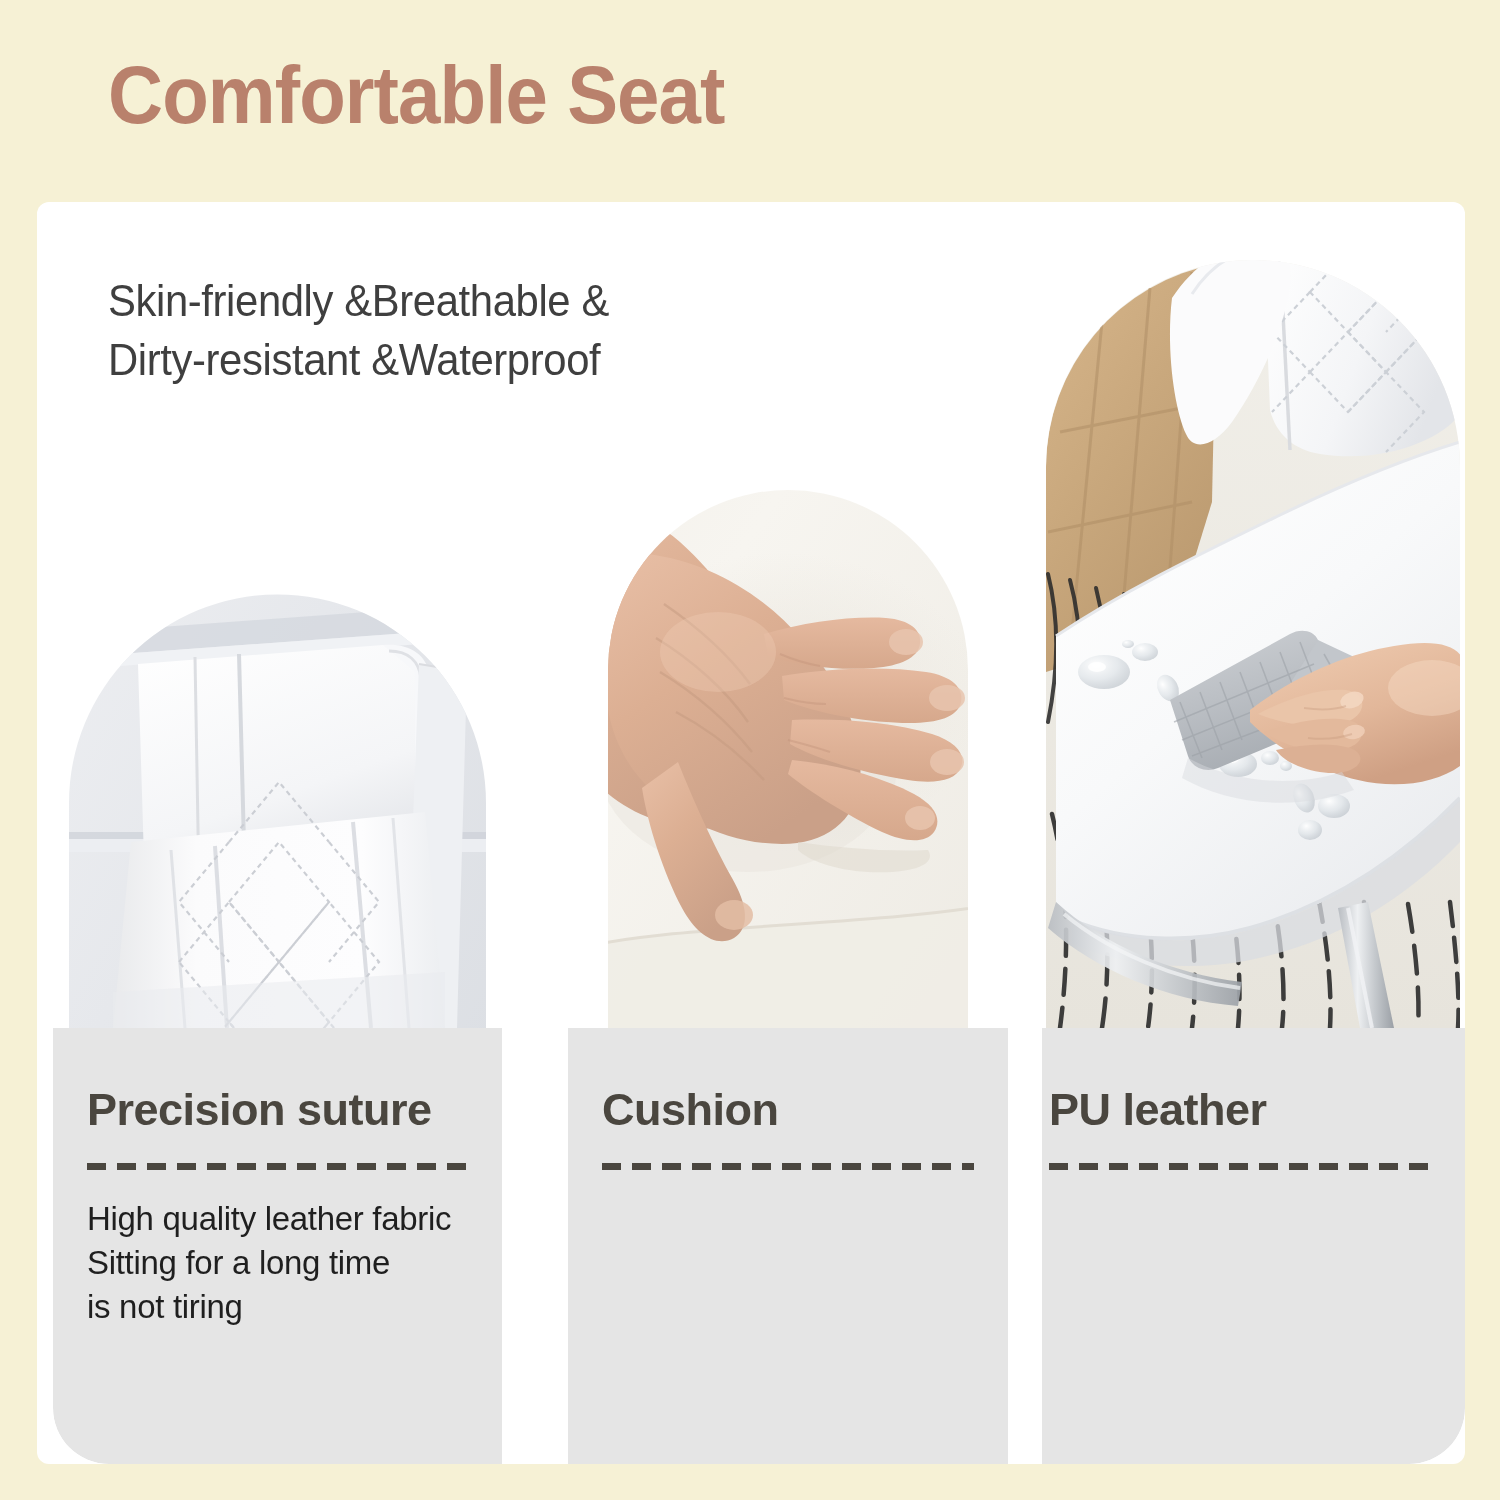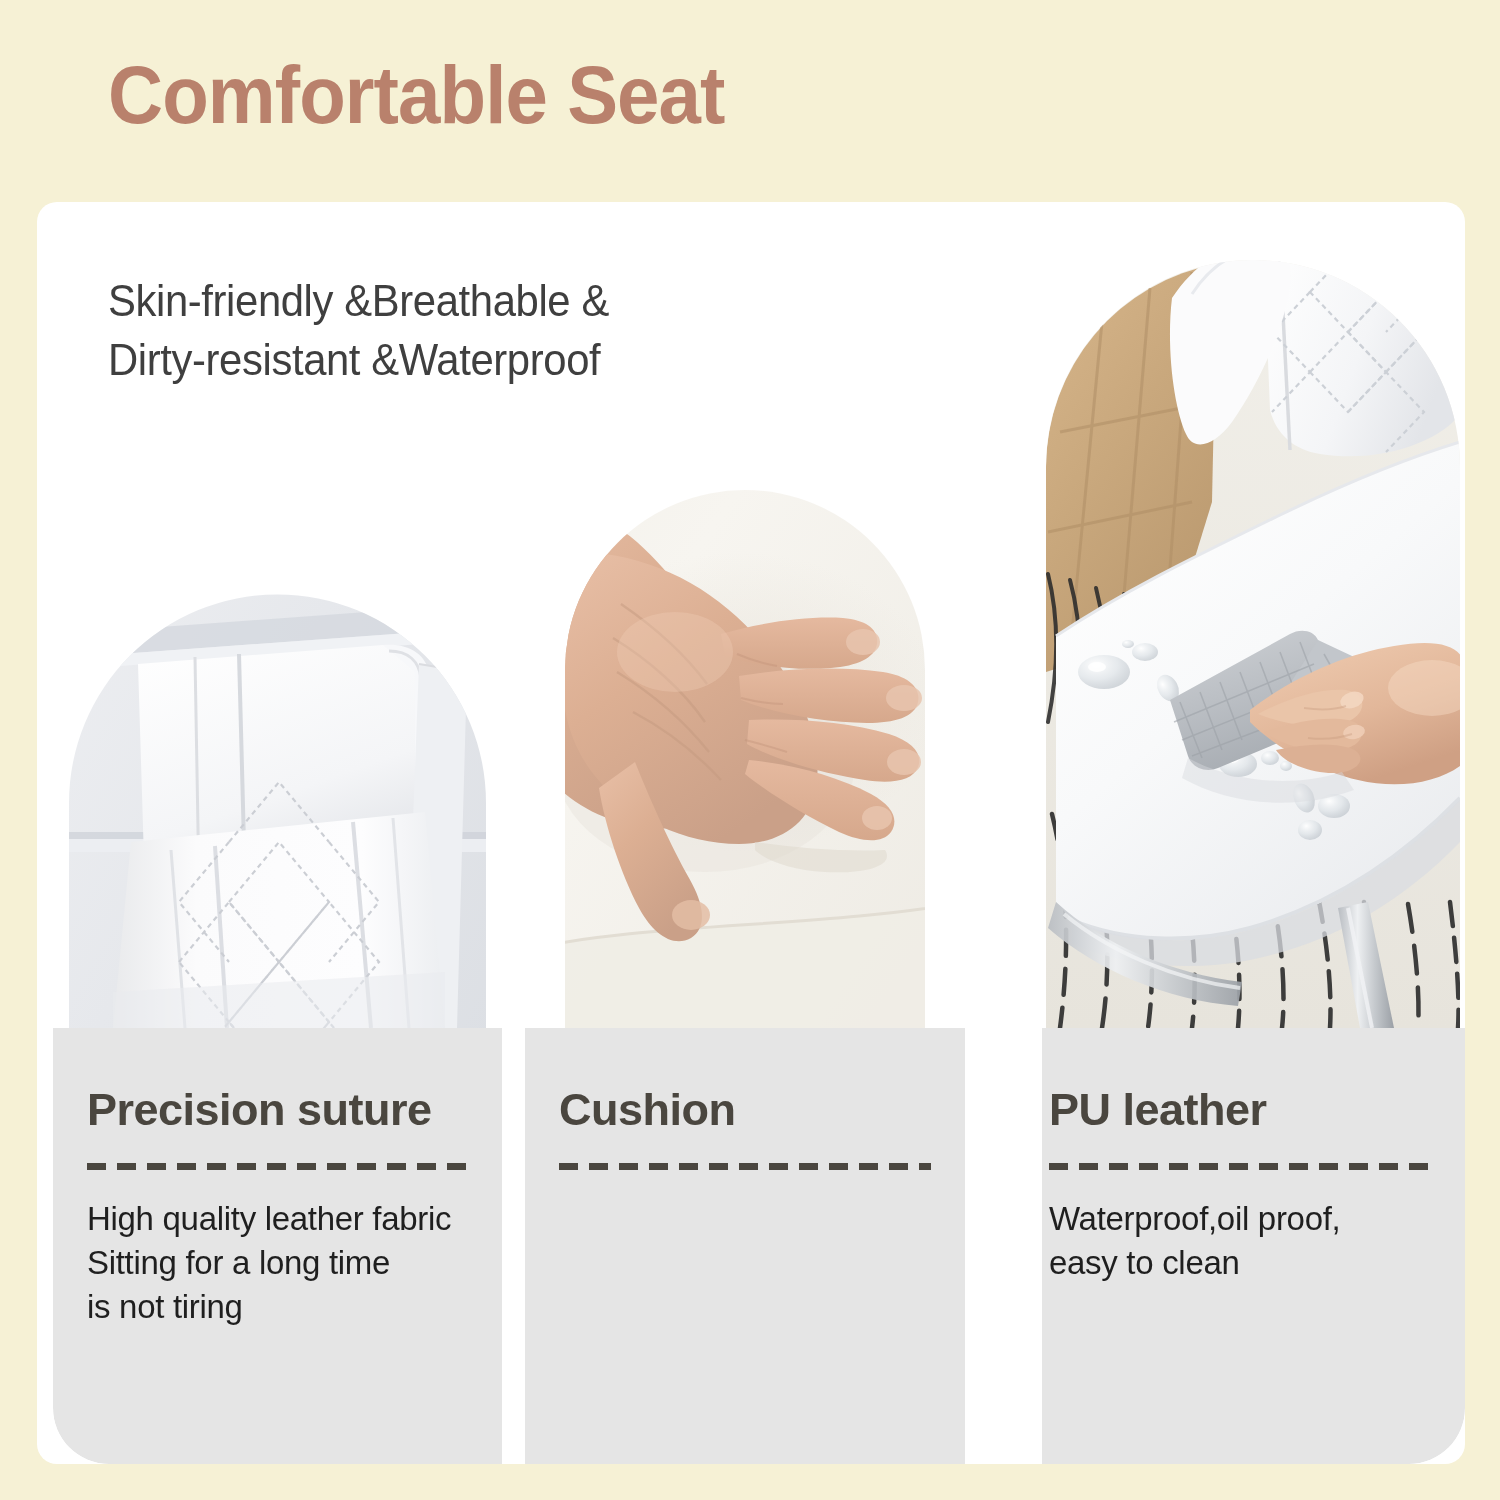--- a/index.html
+++ b/index.html
@@ -32,21 +32,21 @@
   }
 
   
   .white-panel {
     position: absolute;
     left: 37px;
     top: 202px;
     width: 1428px;
     height: 1262px;
     background: #ffffff;
-    border-radius: 20px;
+    border-radius: 12px;
     overflow: hidden;
   }
 
   
   .subtitle {
     position: absolute;
     left: 71px;
     top: 70px;
     font-size: 44px;
     line-height: 1.34;
@@ -68,21 +68,21 @@
   }
 
   .card {
     position: absolute;
     top: 0;
     height: 1262px;
     overflow: hidden;
   }
 
   .card-1 { left: 0px;   width: 449px; }
-  .card-2 { left: 472px; width: 440px; }
+  .card-2 { left: 515px; width: 440px; }
   .card-3 { left: 989px; width: 423px; border-bottom-right-radius: 56px; }
   .card-1 { border-bottom-left-radius: 56px; }
 
   .card-photo {
     position: absolute;
     left: 0; right: 0;
     top: 0;
     height: 826px;
     overflow: hidden;
   }
@@ -522,19 +522,17 @@
             <path d="M14,700 C60,742 130,772 200,780
                      L196,804 C124,798 54,768 6,726 Z" fill="url(#chrome3)" opacity="0.92"></path>
             <path d="M22,712 C68,750 134,778 198,786" stroke="#f3f5f7" stroke-width="4" fill="none" opacity="0.7"></path>
           </g>
         </svg>
       </div>
 
       <div class="card-caption">
         <div class="caption-title">PU leather</div>
         <div class="caption-divider"></div>
-        <div class="caption-body">Waterproof,oil proof,
-easy to clean</div>
       </div>
     </div>
 
   </div>
 </div>
 
 </body></html>

